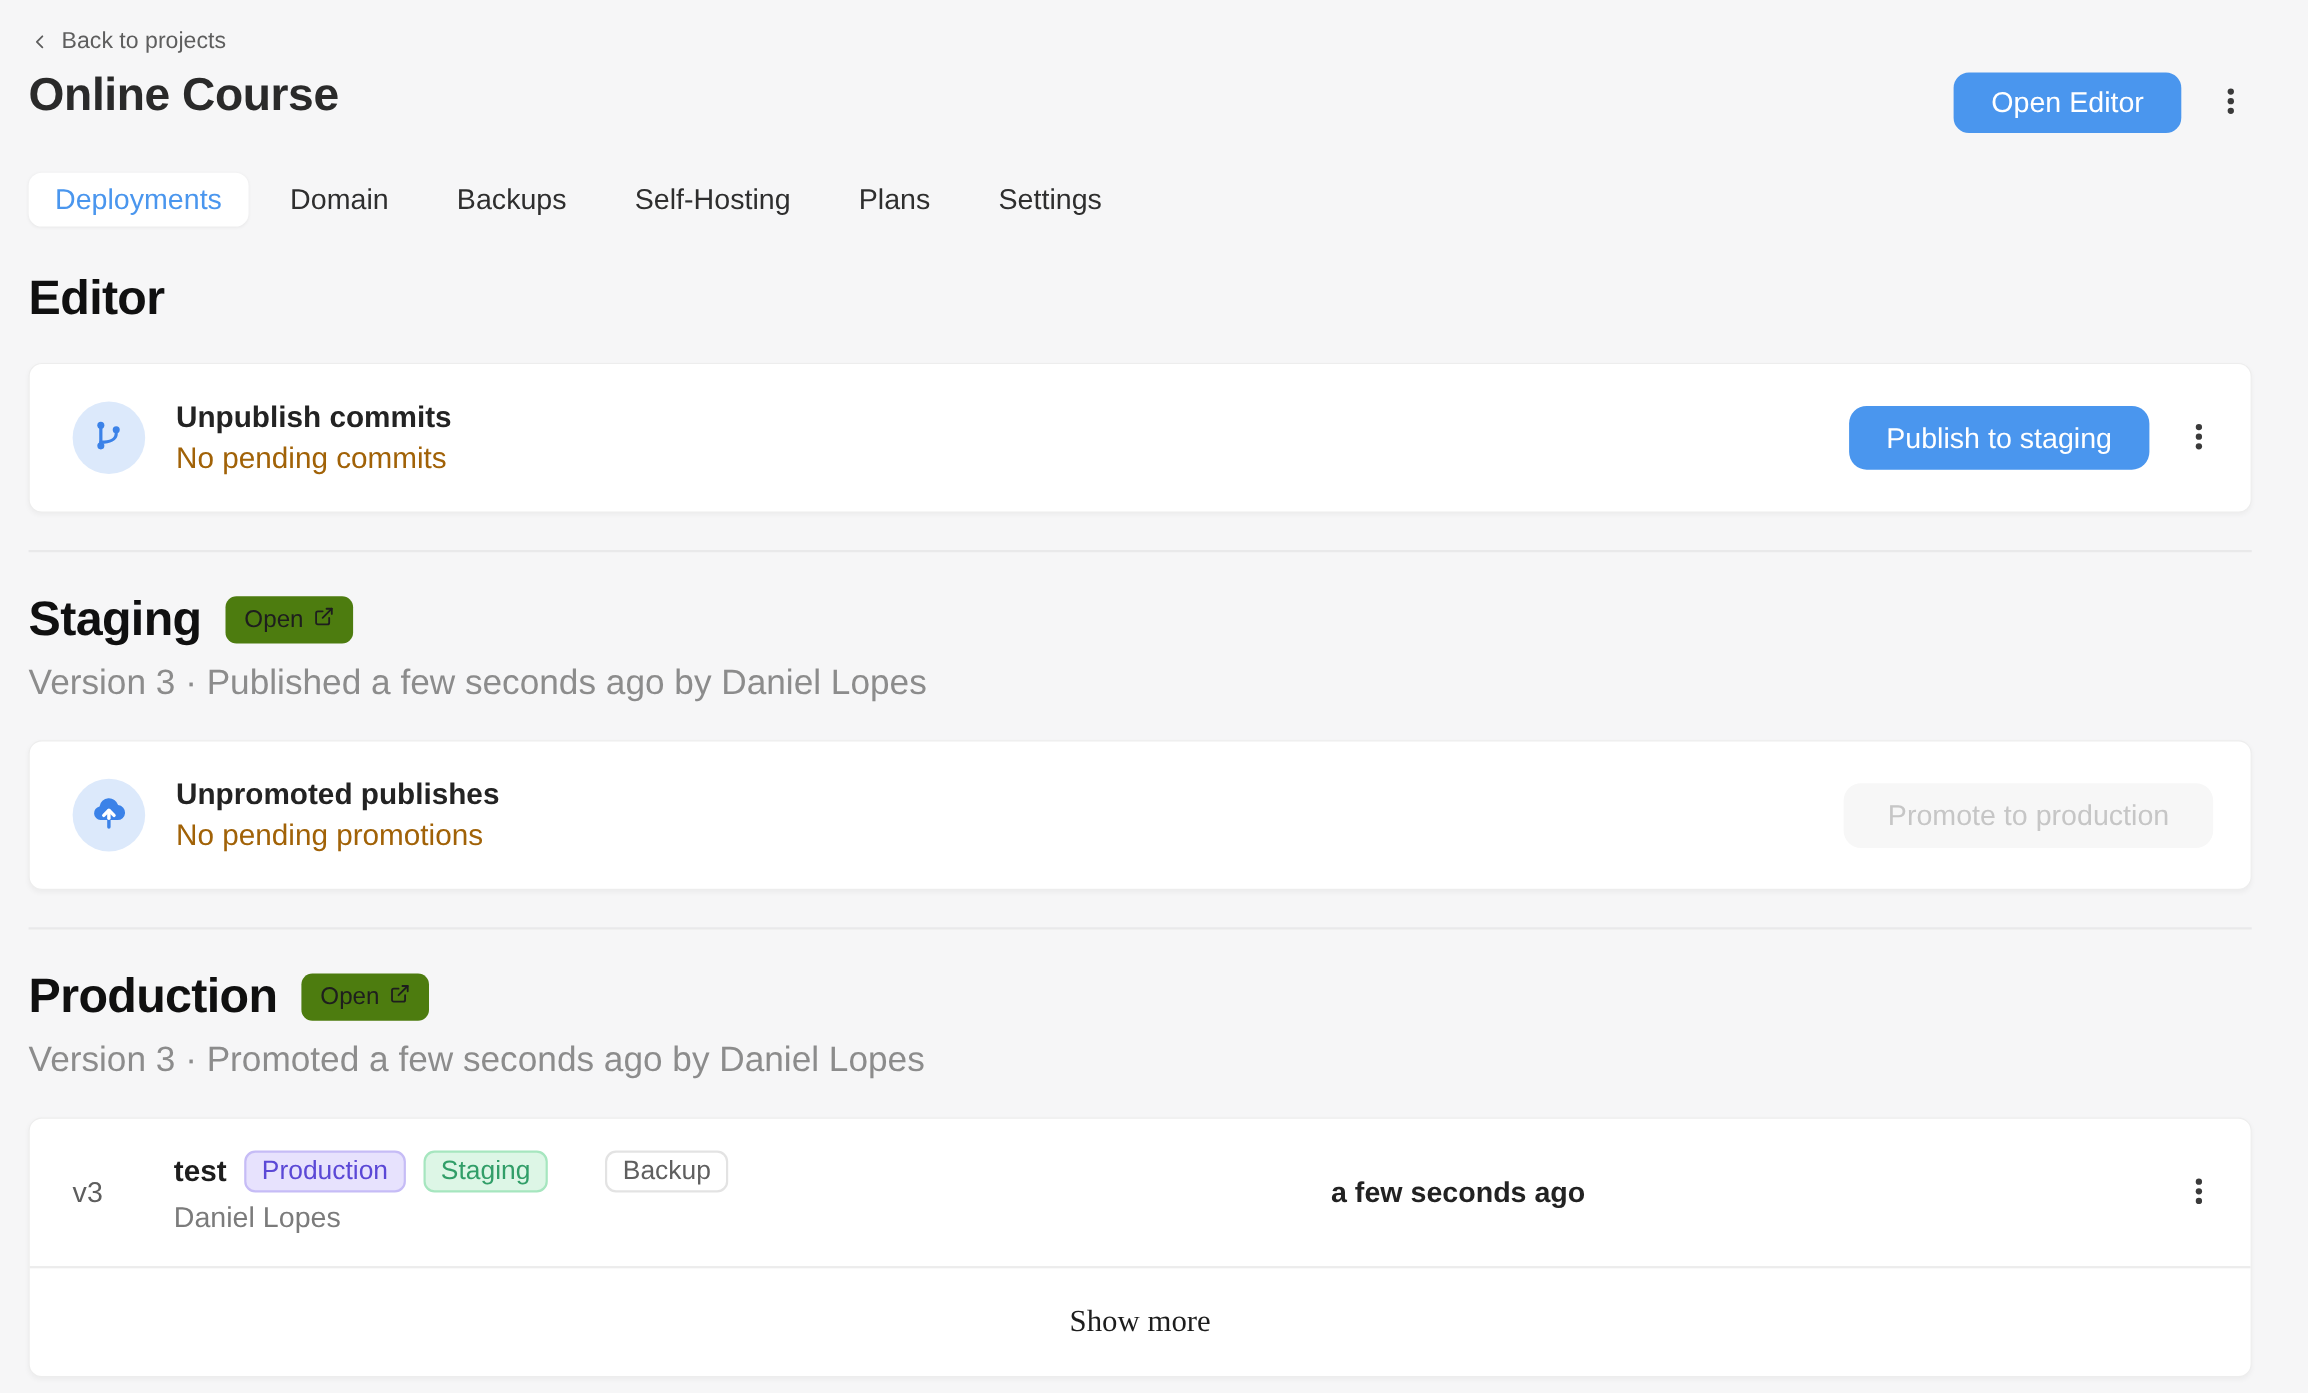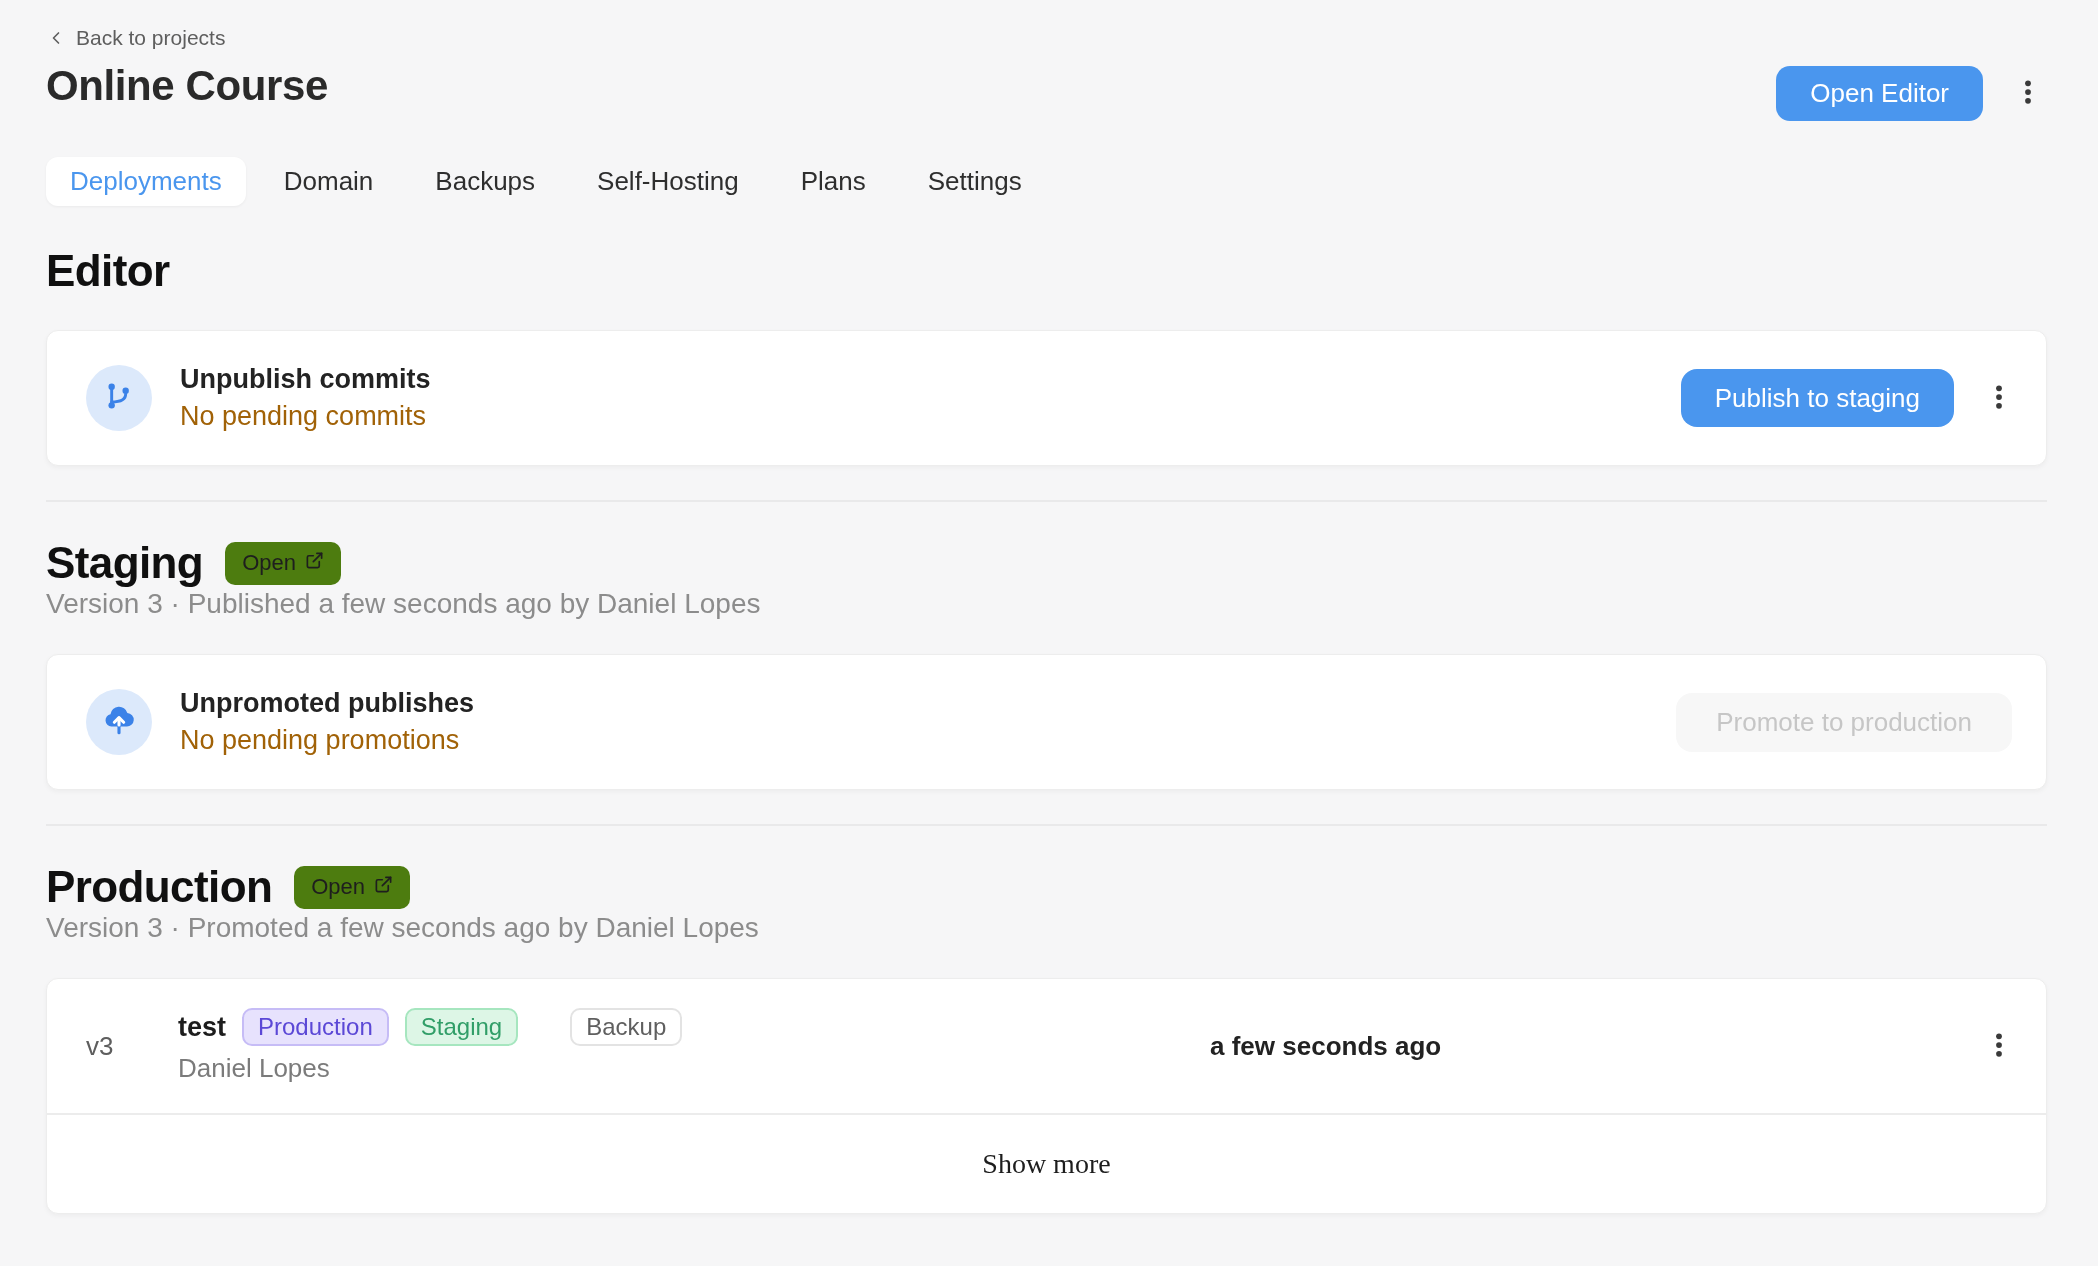--- a/index.html
+++ b/index.html
@@ -3,21 +3,21 @@
 <meta charset="utf-8">
 <style>
   * { margin:0; padding:0; box-sizing:border-box; }
   html,body { width:2098px; height:1266px; overflow:hidden; }
   body {
     background:#f6f6f7;
     font-family:"Liberation Sans", sans-serif;
     color:#1d1d1d;
     -webkit-font-smoothing:antialiased;
   }
-  .page { padding:26px 51px 0 46px; }
+  .page { padding:26px 51px 0 26px; }
 
   
   .back-link { display:flex; align-items:center; gap:10px; color:#5e5e5e;
     font-size:21px; cursor:pointer; width:fit-content; }
   .back-link svg { display:block; }
 
   .title-row { display:flex; align-items:flex-start; justify-content:space-between; margin-top:12px; }
   .page-title { font-size:42px; font-weight:600; color:#2a2a2a; letter-spacing:-0.4px; }
   .header-actions { display:flex; gap:26px; margin-top:4px; }
 
@@ -33,21 +33,21 @@
   .tab { font-size:26px; font-weight:500; color:#2e2e2e; padding:9px 24px;
     border-radius:12px; cursor:pointer; white-space:nowrap; }
   .tab.active { background:#ffffff; color:#4a96ee; box-shadow:0 1px 3px rgba(0,0,0,0.05); }
 
   
   .section-heading-row { display:flex; align-items:center; gap:22px; }
   .section-heading { font-size:44px; font-weight:700; color:#101010; letter-spacing:-0.6px; }
   .open-pill { display:flex; align-items:center; gap:9px; background:#4d7c0f;
     border:none; border-radius:10px; height:43px; padding:0 17px; cursor:pointer;
     font-family:inherit; font-size:22px; font-weight:500; color:#1e1e1e; }
-  .section-meta { font-size:28px; color:#8c8c8c; }
+  .section-meta { margin-top:14px; font-size:32px; color:#8c8c8c; }
 
   .divider { border:none; border-top:2px solid #e9e9ea; margin:34px 0 0 0; }
 
   
   .card { background:#fff; border:1px solid #ededed; border-radius:12px;
     box-shadow:0 2px 5px rgba(0,0,0,0.04); }
   .action-card { display:flex; align-items:center; height:136px; padding:0 28px 0 39px; margin-top:34px; }
   .icon-circle { width:66px; height:66px; border-radius:50%; background:#dce9fb;
     display:flex; align-items:center; justify-content:center; flex:none; }
   .card-text { margin-left:28px; }

